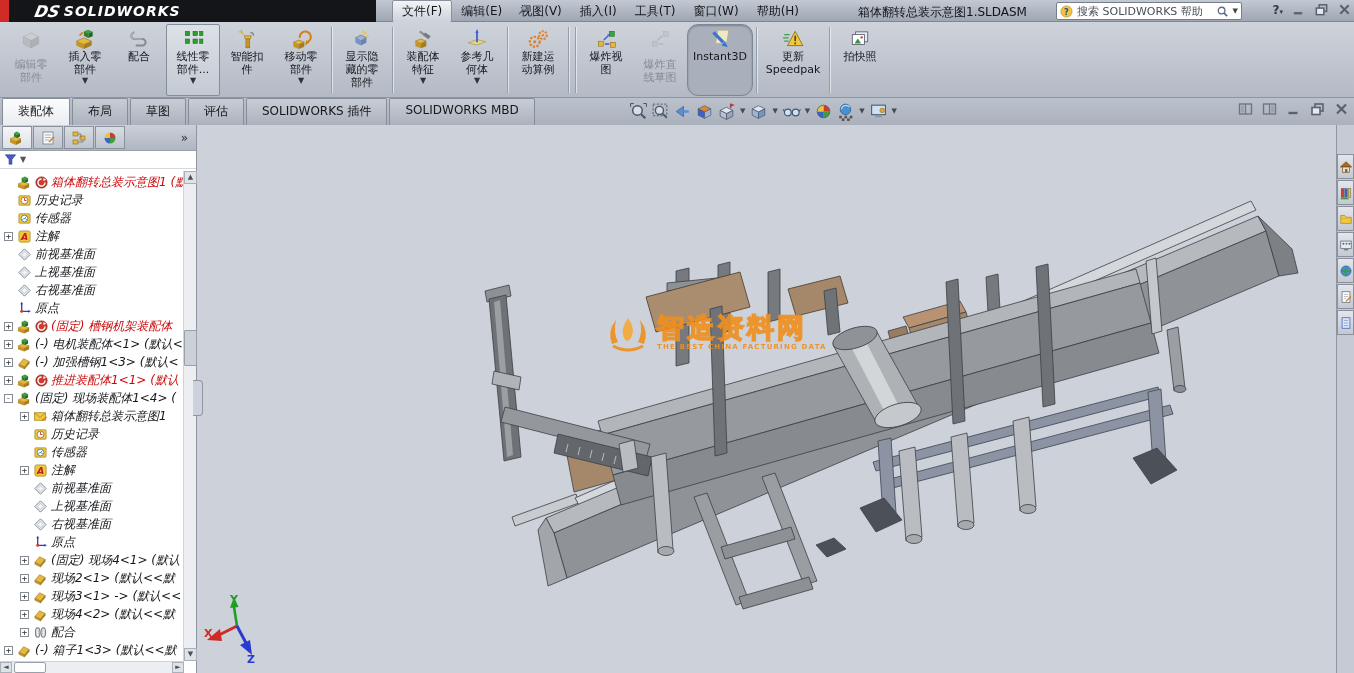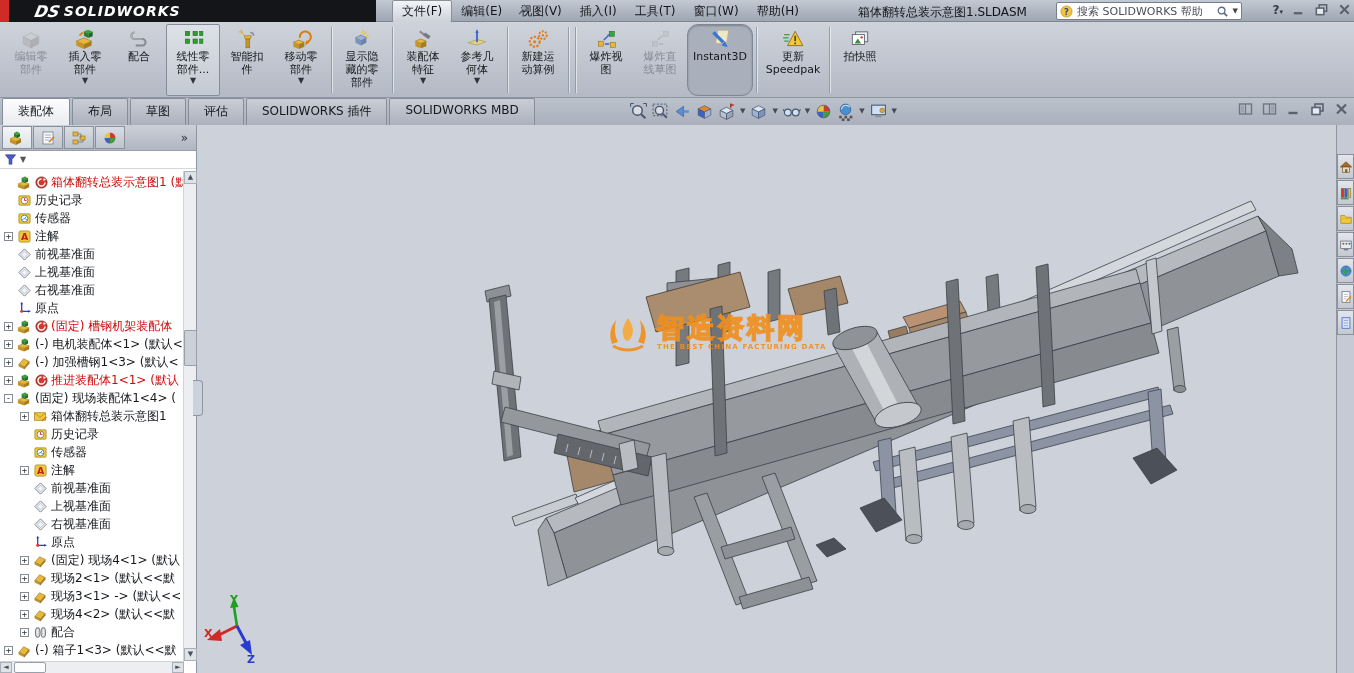--- a/index.html
+++ b/index.html
@@ -27,21 +27,21 @@
   #app-buttons .b { font-size:12px; font-weight:bold; }
 
   
   #toolbar { position:absolute; left:0; top:22px; width:1354px; height:76px;
     background:linear-gradient(#ced3db,#b4bac5); border-bottom:1px solid #8f96a1;
     display:flex; align-items:stretch; padding:2px 2px 1px 4px; }
   .tb-btn { width:54px; display:flex; flex-direction:column; align-items:center;
     padding-top:3px; font-size:11px; line-height:13px; text-align:center; border:1px solid transparent; }
   .tb-btn .lbl { white-space:pre-line; }
   .tb-btn .caret { font-size:8px; line-height:8px; color:#2e333a; margin-top:1px; }
-  .tb-btn.disabled { color:#878d96; }
+  .tb-btn.disabled { color:#878d96;gap:8px; }
   .tb-btn.disabled svg { opacity:.45; filter:grayscale(1); }
   .tb-btn.outlined { border:1px solid #848d99; background:linear-gradient(#dde1e7,#c4cad3); border-radius:2px; }
   .tb-btn.pressed { border:1px solid #7e8794; background:#a9b0bc; border-radius:2px; box-shadow:inset 0 1px 2px rgba(0,0,0,.25); }
   .tb-btn.wide { width:66px;border-radius:11px; }
   .tb-sep { width:1px; background:#959caa; margin:3px 3px; box-shadow:1px 0 0 rgba(255,255,255,.55); }
 
   
   #tabrow { position:absolute; left:0; top:98px; width:1354px; height:27px;
     background:linear-gradient(#bcc2cc,#aab1bc); }
   #tabs { position:absolute; left:2px; bottom:0; display:flex; }
@@ -60,21 +60,21 @@
   #panel { position:absolute; left:0; top:0; width:197px; height:548px; background:#fff;
     border-right:1px solid #8f96a1; }
   #panel-tabs { height:26px; background:linear-gradient(#cbd0d8,#b0b6c1); border-bottom:1px solid #99a0ab;
     display:flex; align-items:center; padding:1px 2px; }
   .ptab { width:30px; height:23px; border:1px solid #8a919c; margin-right:1px;
     background:linear-gradient(#d9dde3,#bec4cd); display:flex; align-items:center; justify-content:center; }
   .ptab.active { background:linear-gradient(#f4f6f8,#dde2e8); }
   #panel-chevron { margin-left:auto; font-size:12px; color:#2e333a; padding:0 6px; }
   #filter-row { height:18px; border-bottom:1px solid #d4d7dc; display:flex; align-items:center; padding:0 4px; gap:3px; }
   #filter-row .caret { font-size:8px; color:#555; }
-  #tree { position:absolute; left:0; top:46px; width:199px; height:490px; overflow:hidden; padding-top:2px; }
+  #tree { position:absolute; left:0; top:46px; width:199px; height:490px; overflow:hidden; padding-top:2px;font-style:italic; }
   .trow { height:18px; display:flex; align-items:center; white-space:nowrap; overflow:hidden; padding-left:4px; }
   .trow .exp { width:9px; height:9px; min-width:9px; border:1px solid #848b94; background:#fff;
     font-size:9px; line-height:7px; text-align:center; color:#333; margin-right:4px; font-family:"DejaVu Sans Mono",monospace; }
   .trow .spc { width:13px; min-width:13px; }
   .trow .ind { width:16px; min-width:16px; }
   .trow svg { margin-right:3px; flex:none; }
   .trow .lbl { font-size:12px; }
   .trow.red .lbl { color:#cc0a0a; }
 
   

